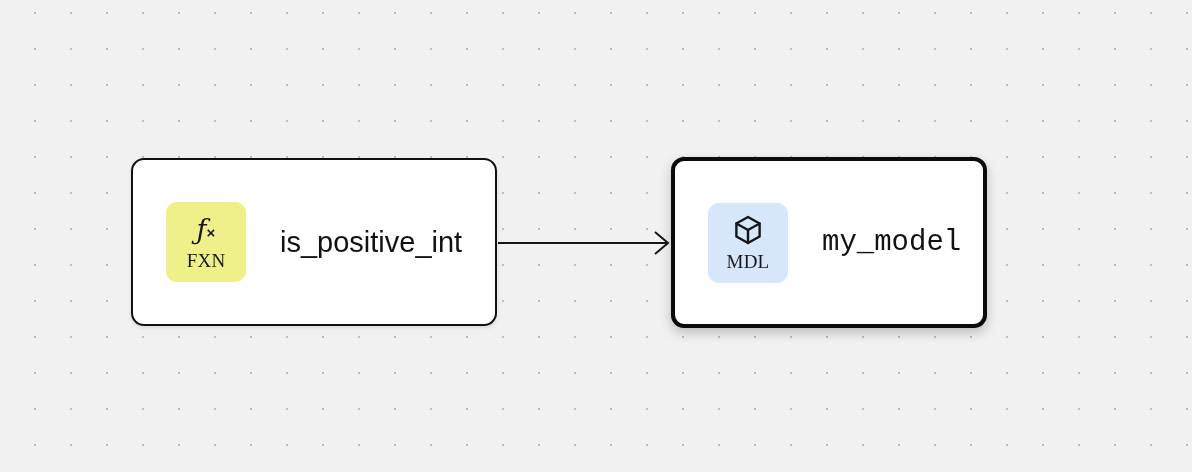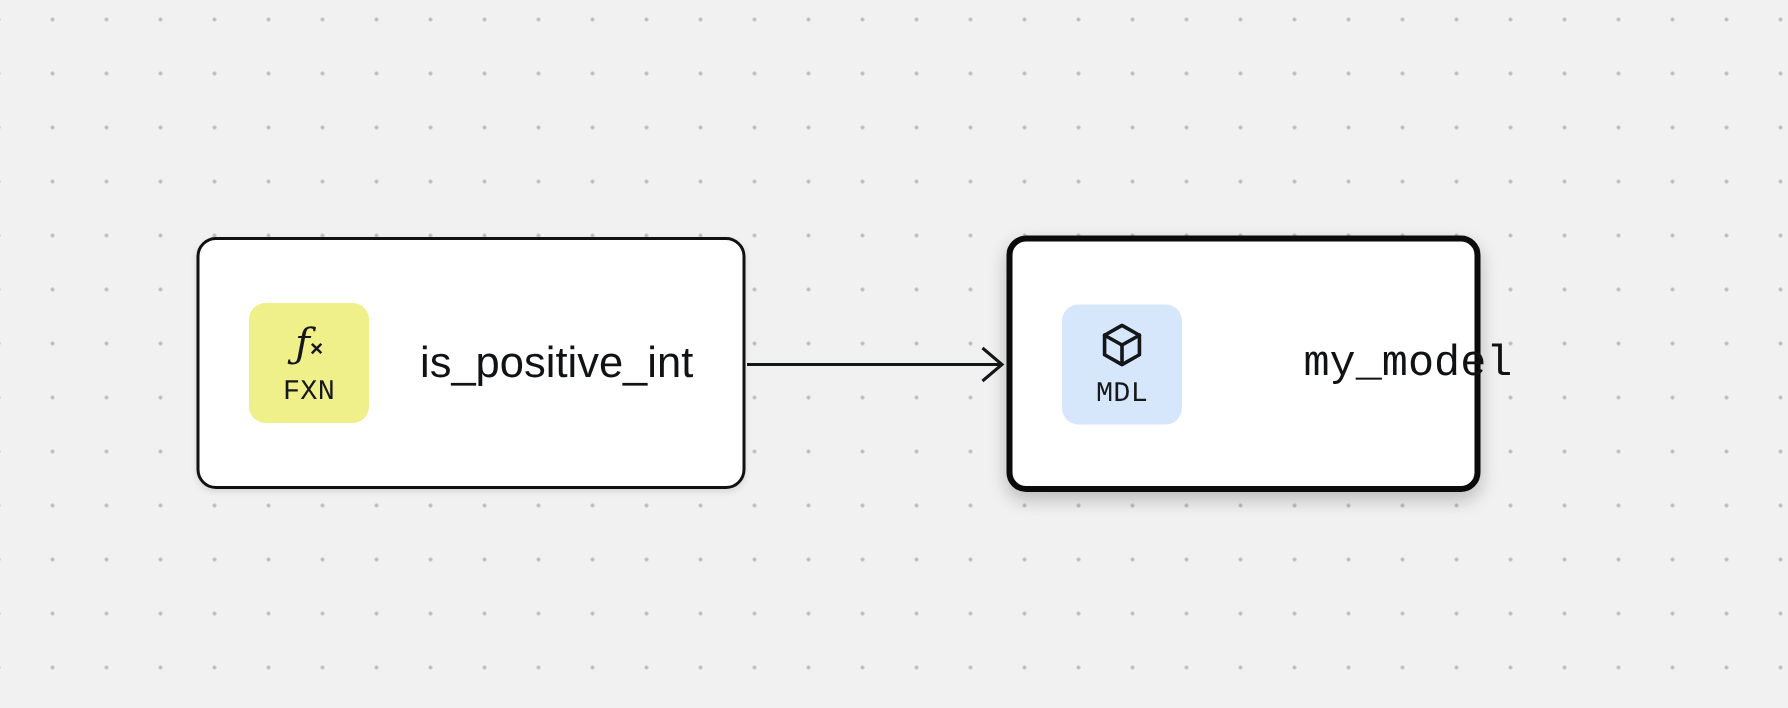--- a/index.html
+++ b/index.html
@@ -46,21 +46,20 @@
     align-items: center;
     padding-left: 33px;
   }
   .node.plain {
     border: 2px solid #111111;
     box-shadow: 0 2px 4px rgba(0,0,0,0.10);
   }
   .node.selected {
     border: 4px solid #0b0b0b;
     box-shadow: 0 5px 12px rgba(0,0,0,0.22);
-    gap: 47px;
   }
 
   #node-fxn {
     left: 131px;
     top: 158px;
     width: 366px;
     height: 168px;
   }
   #node-mdl {
     left: 671px;
@@ -98,21 +97,21 @@
     letter-spacing: 0px;
   }
   .fx-glyph .x {
     font-family: "Liberation Sans", sans-serif;
     font-style: normal;
     font-size: 15px;
     font-weight: 700;
     vertical-align: 1px;
   }
   .badge-label {
-    font-family: Liberation Mono, monospace;
+    font-family: Liberation Serif, serif;
     font-size: 19px;
     color: #16181c;
     margin-top: 4px;
     letter-spacing: 0.2px;
   }
 
   
   .node-title {
     font-family: "Liberation Sans", sans-serif;
     font-size: 29px;

